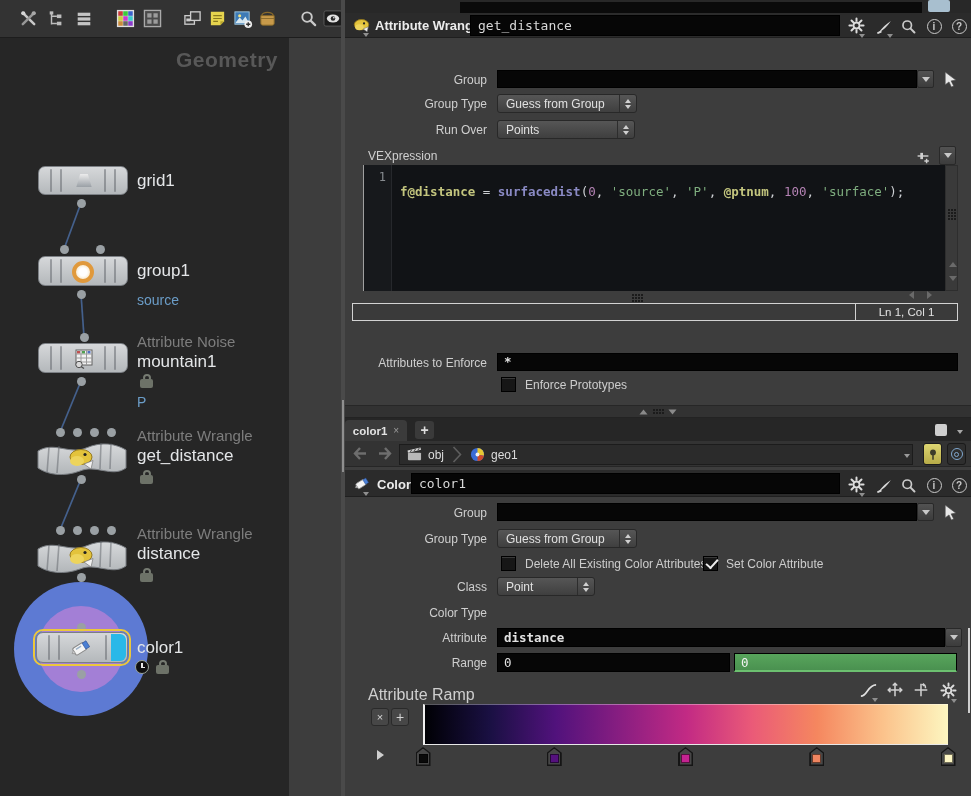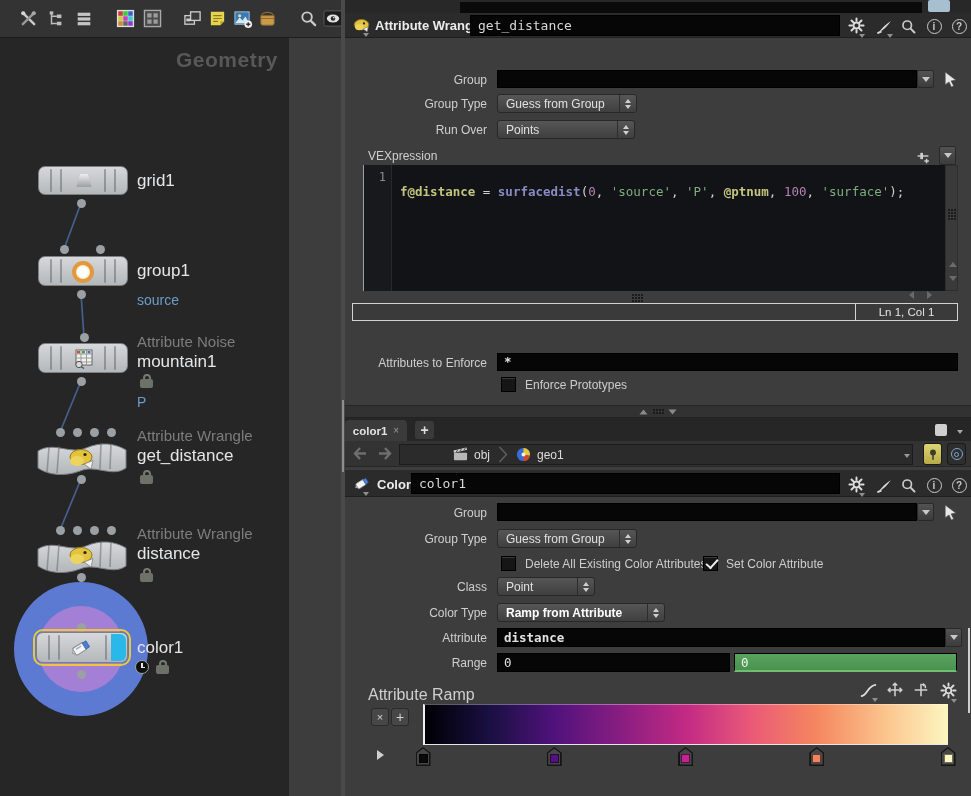--- a/index.html
+++ b/index.html
@@ -97,21 +97,21 @@
 
   
   #pane-tabs { position:absolute; left:0; top:418px; width:626px; height:23px; background:#262626; }
   #pane-tab { position:absolute; left:0; top:2px; width:62px; height:21px; background:#3b3b3b; border-radius:4px 4px 0 0;
     display:flex; align-items:center; justify-content:center; gap:6px; font-size:11.5px; font-weight:bold; color:#e2e2e2; }
   #pane-tab .x { font-weight:normal; color:#9a9a9a; font-size:10px; }
   #new-tab { position:absolute; left:70px; top:3px; width:19px; height:18px; background:#3a3a3a; border-radius:3px;
     color:#dcdcdc; font-size:14px; font-weight:bold; display:flex; align-items:center; justify-content:center; }
   #pane-sq { position:absolute; left:590px; top:6px; width:12px; height:12px; background:#cfcfcf; border-radius:2px; }
   #path-bar { position:absolute; left:0; top:441px; width:626px; height:26px; background:#333333; border-bottom:1px solid #262626; }
-  #crumb-box { position:absolute; left:54px; top:3px; width:514px; height:21px; background:#2b2b2b; border:1px solid #1c1c1c; display:flex; align-items:center;padding-left:46px; }
+  #crumb-box { position:absolute; left:54px; top:3px; width:514px; height:21px; background:#2b2b2b; border:1px solid #1c1c1c; display:flex; align-items:center; }
   .crumb-txt { font-size:12px; color:#dcdcdc; }
   .nav-arrow { position:absolute; top:5px; font-size:13px; color:#6e6e6e; }
   #pin-btn { position:absolute; left:578px; top:2px; width:19px; height:22px; background:linear-gradient(#ded672,#b7ab48); border:1px solid #1c1c1c; border-radius:3px; display:flex; align-items:center; justify-content:center; }
   #radial-btn { position:absolute; left:602px; top:2px; width:19px; height:22px; background:#2e2e2e; border:1px solid #1a1a1a; border-radius:3px; display:flex; align-items:center; justify-content:center; }
   #radial-btn .o1 { width:12px; height:12px; border:1.5px solid #7fa7cf; border-radius:50%; display:flex; align-items:center; justify-content:center; }
   #radial-btn .o2 { width:5px; height:5px; border:1.5px solid #7fa7cf; border-radius:50%; }
 
   
   #ramp-gradient { position:absolute; left:78px; top:704px; width:525px; height:41px; border-left:2px solid #f0f0f0; border-bottom:1px solid #e8e8e8; border-top:1px solid rgba(255,255,255,.35); }
   .ramp-btn { position:absolute; width:18px; height:18px; background:#474747; border:1px solid #2a2a2a; border-radius:3px;
@@ -633,27 +633,20 @@
     <div class="row-label" style="top:580px">Class</div>
     <div class="dropdown" style="left:152px;top:577px;width:98px">
       <span class="txt">Point</span>
         <span class="spin">
           <i class="up"></i>
           <i class="dn"></i>
         </span>
     </div>
 
     <div class="row-label" style="top:606px">Color Type</div>
-    <div class="dropdown bold" style="left:152px;top:603px;width:168px">
-      <span class="txt">Ramp from Attribute</span>
-        <span class="spin">
-          <i class="up"></i>
-          <i class="dn"></i>
-        </span>
-    </div>
 
     <div class="row-label" style="top:631px">Attribute</div>
     <div class="field" style="left:152px;top:628px;width:448px;height:19px;font-weight:bold;padding-left:6px;line-height:17px">distance</div>
     <div class="dd-btn" style="left:600px;top:628px;height:19px"></div>
 
     <div class="row-label" style="top:656px">Range</div>
     <div class="field" style="left:152px;top:653px;width:233px;height:19px;padding-left:6px;line-height:17px">0</div>
     <div class="field" style="left:389px;top:653px;width:223px;height:19px;padding-left:6px;line-height:17px;background:linear-gradient(#58a55c,#4a9150);color:#f2f2f2;border-bottom:2px solid #6cc070">0</div>
 
     <div style="position:absolute;left:23px;top:686px;font-size:16px;color:#cfcfcf">Attribute Ramp</div>

